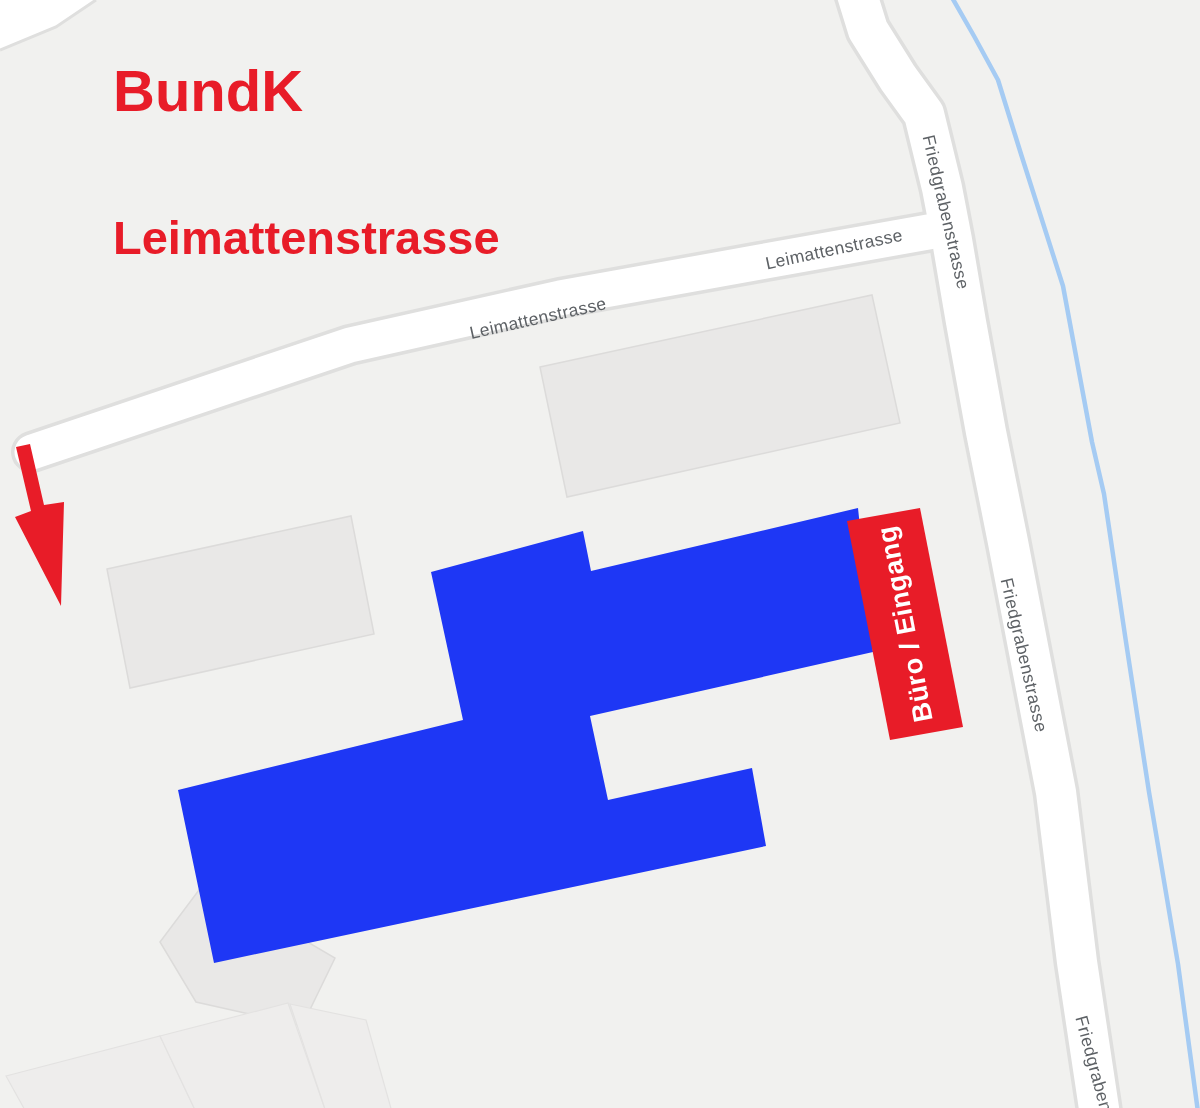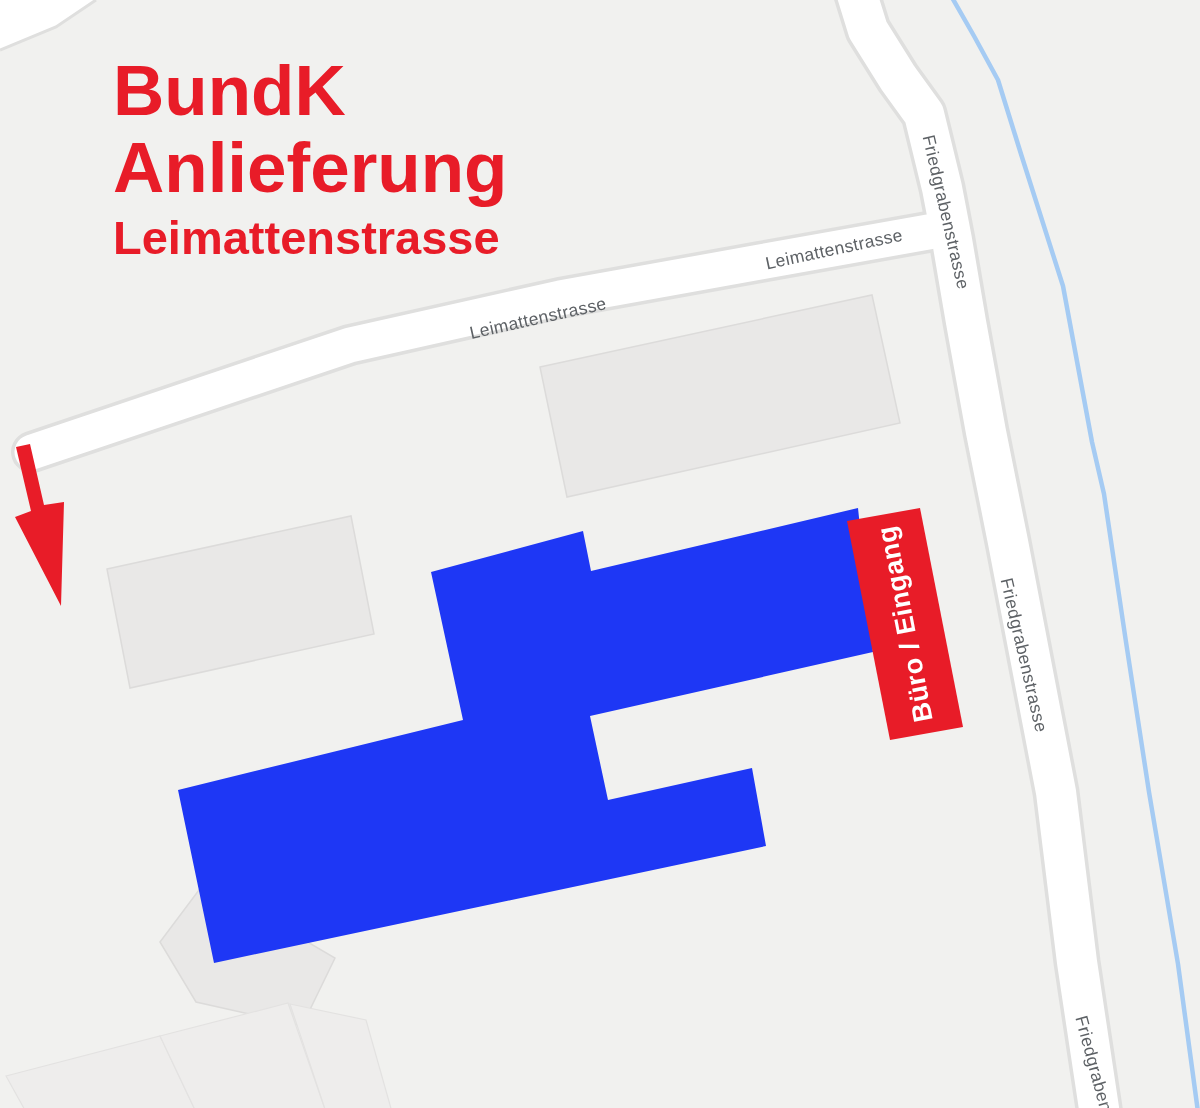--- a/index.html
+++ b/index.html
@@ -26,21 +26,21 @@
     font-family:"Liberation Sans",sans-serif;
     font-size:27px;
     font-weight:bold;
     letter-spacing:0.5px;
   }
   .title-block{
     position:absolute;
     left:113px;top:52px;
     color:#e81c28;
     font-weight:bold;
-    font-size:71px;
+    font-size:58px;
     line-height:77px;
     white-space:nowrap;
   }
   .title-sub{
     position:absolute;
     left:113px;top:214px;
     color:#e81c28;
     font-weight:bold;
     font-size:47px;
     line-height:48px;
@@ -81,17 +81,16 @@
     <text class="street-label" transform="translate(834,249) rotate(-12)" text-anchor="middle" dominant-baseline="central">Leimattenstrasse</text>
     <text class="street-label" transform="translate(946,212) rotate(77)" text-anchor="middle" dominant-baseline="central">Friedgrabenstrasse</text>
     <text class="street-label" transform="translate(1024,655) rotate(77)" text-anchor="middle" dominant-baseline="central">Friedgrabenstrasse</text>
     <text class="street-label" transform="translate(1081,1016) rotate(75)" text-anchor="start" dominant-baseline="central">Friedgrabenstrasse</text>
 
     <polygon points="16,447 30,444 44,505 64,502 61,606 15,517 31,511" fill="#e81c28"></polygon>
   </svg>
 
   <div class="title-block">
     <div>BundK</div>
-    <div>Anlieferung</div>
   </div>
   <div class="title-sub">Leimattenstrasse</div>
 
 </div>
 
 </body></html>

